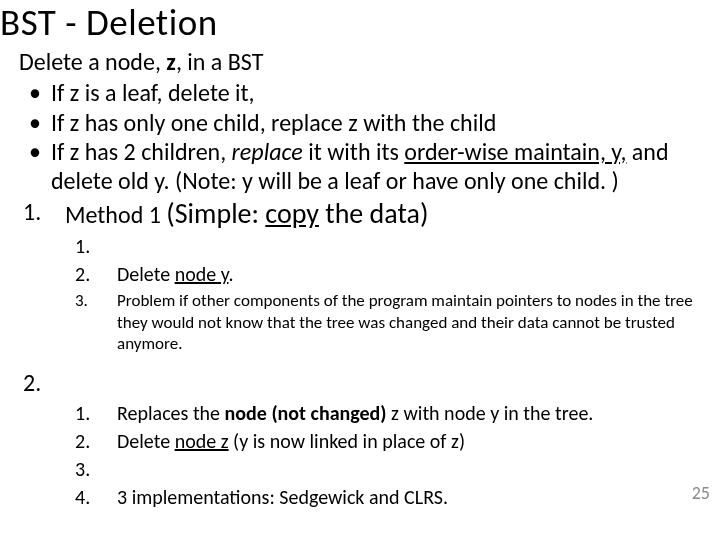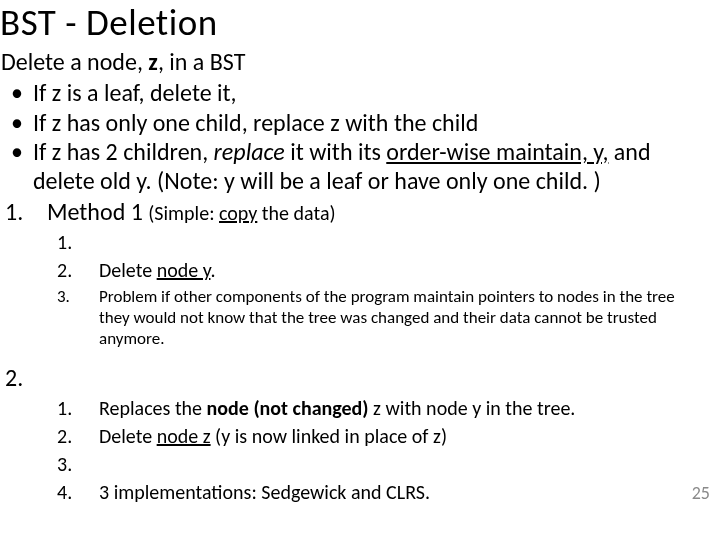--- a/index.html
+++ b/index.html
@@ -18,21 +18,21 @@
     height: 540px;
     box-sizing: border-box;
   }
   .title {
     text-align: left;
     font-size: 37px;
     font-weight: 400;
     letter-spacing: 0.5px;
   }
   .body {
-    padding: 2px 12px 0 1px;
+    padding: 2px 12px 0 19px;
     font-size: 24px;
     line-height: 1.22;
   }
   .intro { margin-bottom: 2px; }
   .b { font-weight: 700; }
   .i { font-style: italic; }
   .u { text-decoration: underline; }
   .bullets {
     padding-left: 10px;
   }
@@ -46,21 +46,21 @@
   .method-row {
     display: flex;
     margin-top: 2px;
   }
   .method-row .num {
     width: 42px;
     flex: none;
     padding-left: 4px;
   }
   .paren {
-    font-size: 20px;
+    font-size: 28px;
   }
   .sub {
     padding-left: 56px;
     font-size: 20px;
     line-height: 1.25;
   }
   .sub .srow {
     display: flex;
     margin-top: 3px;
   }

